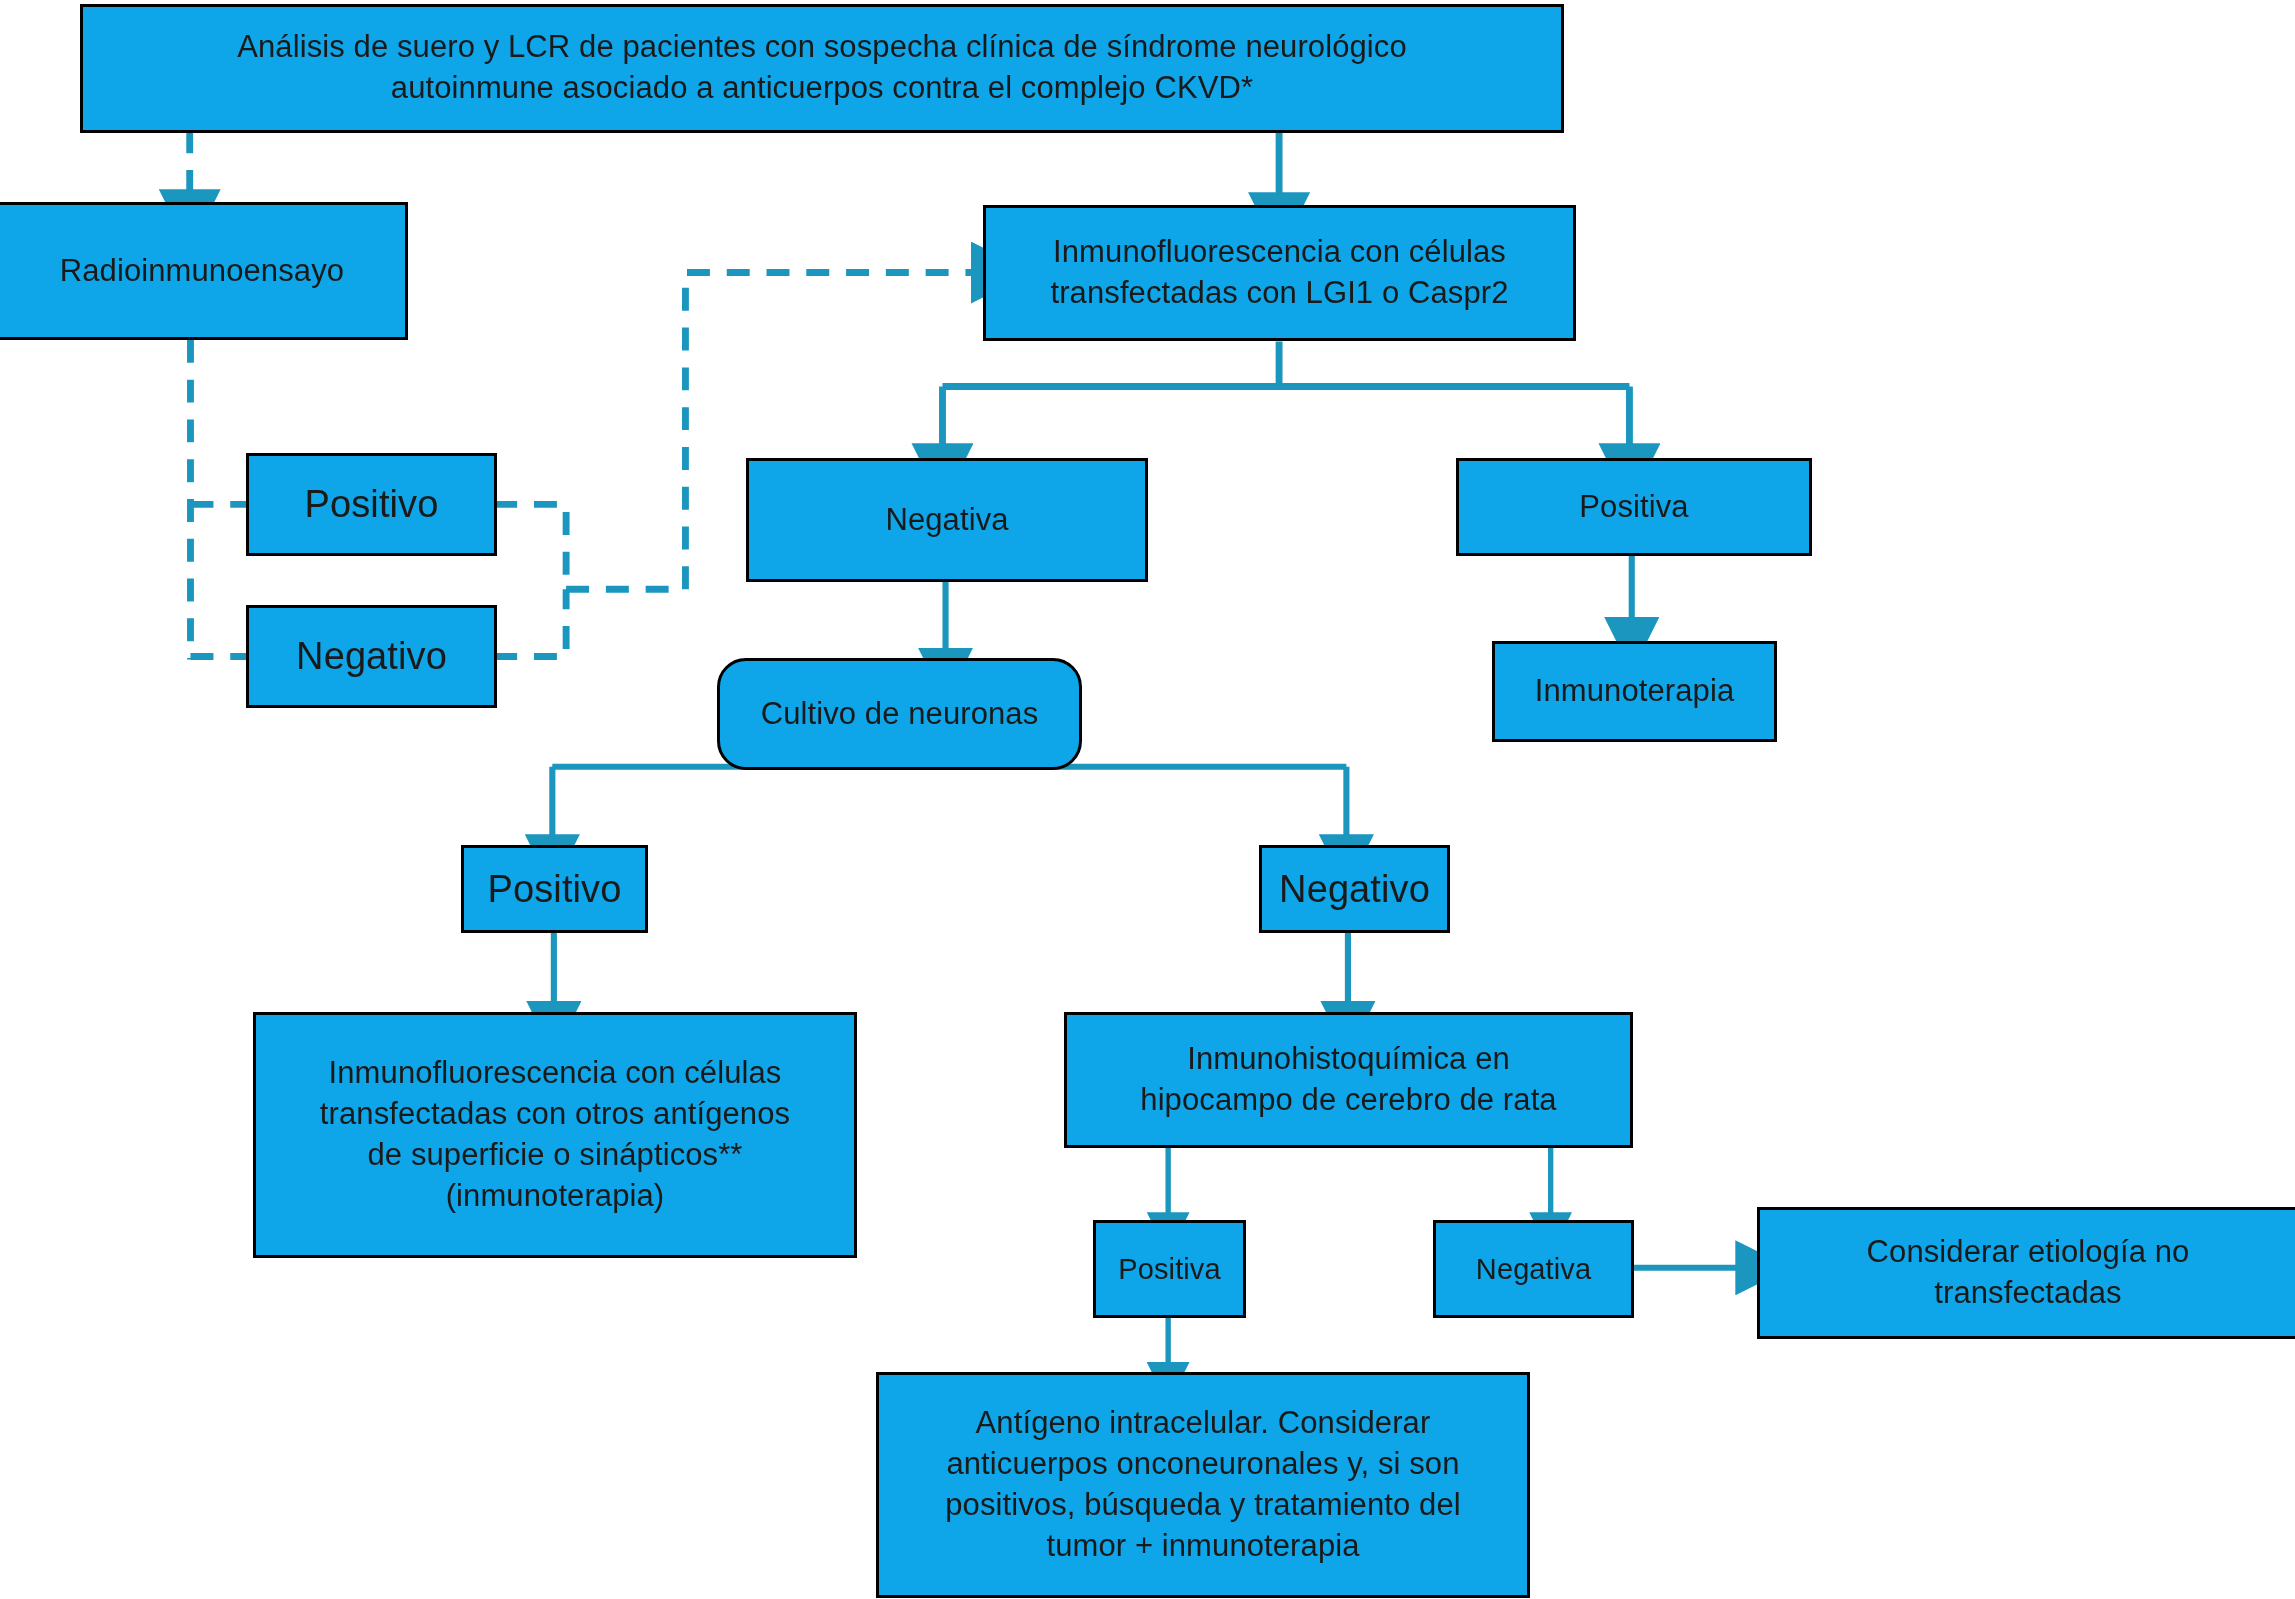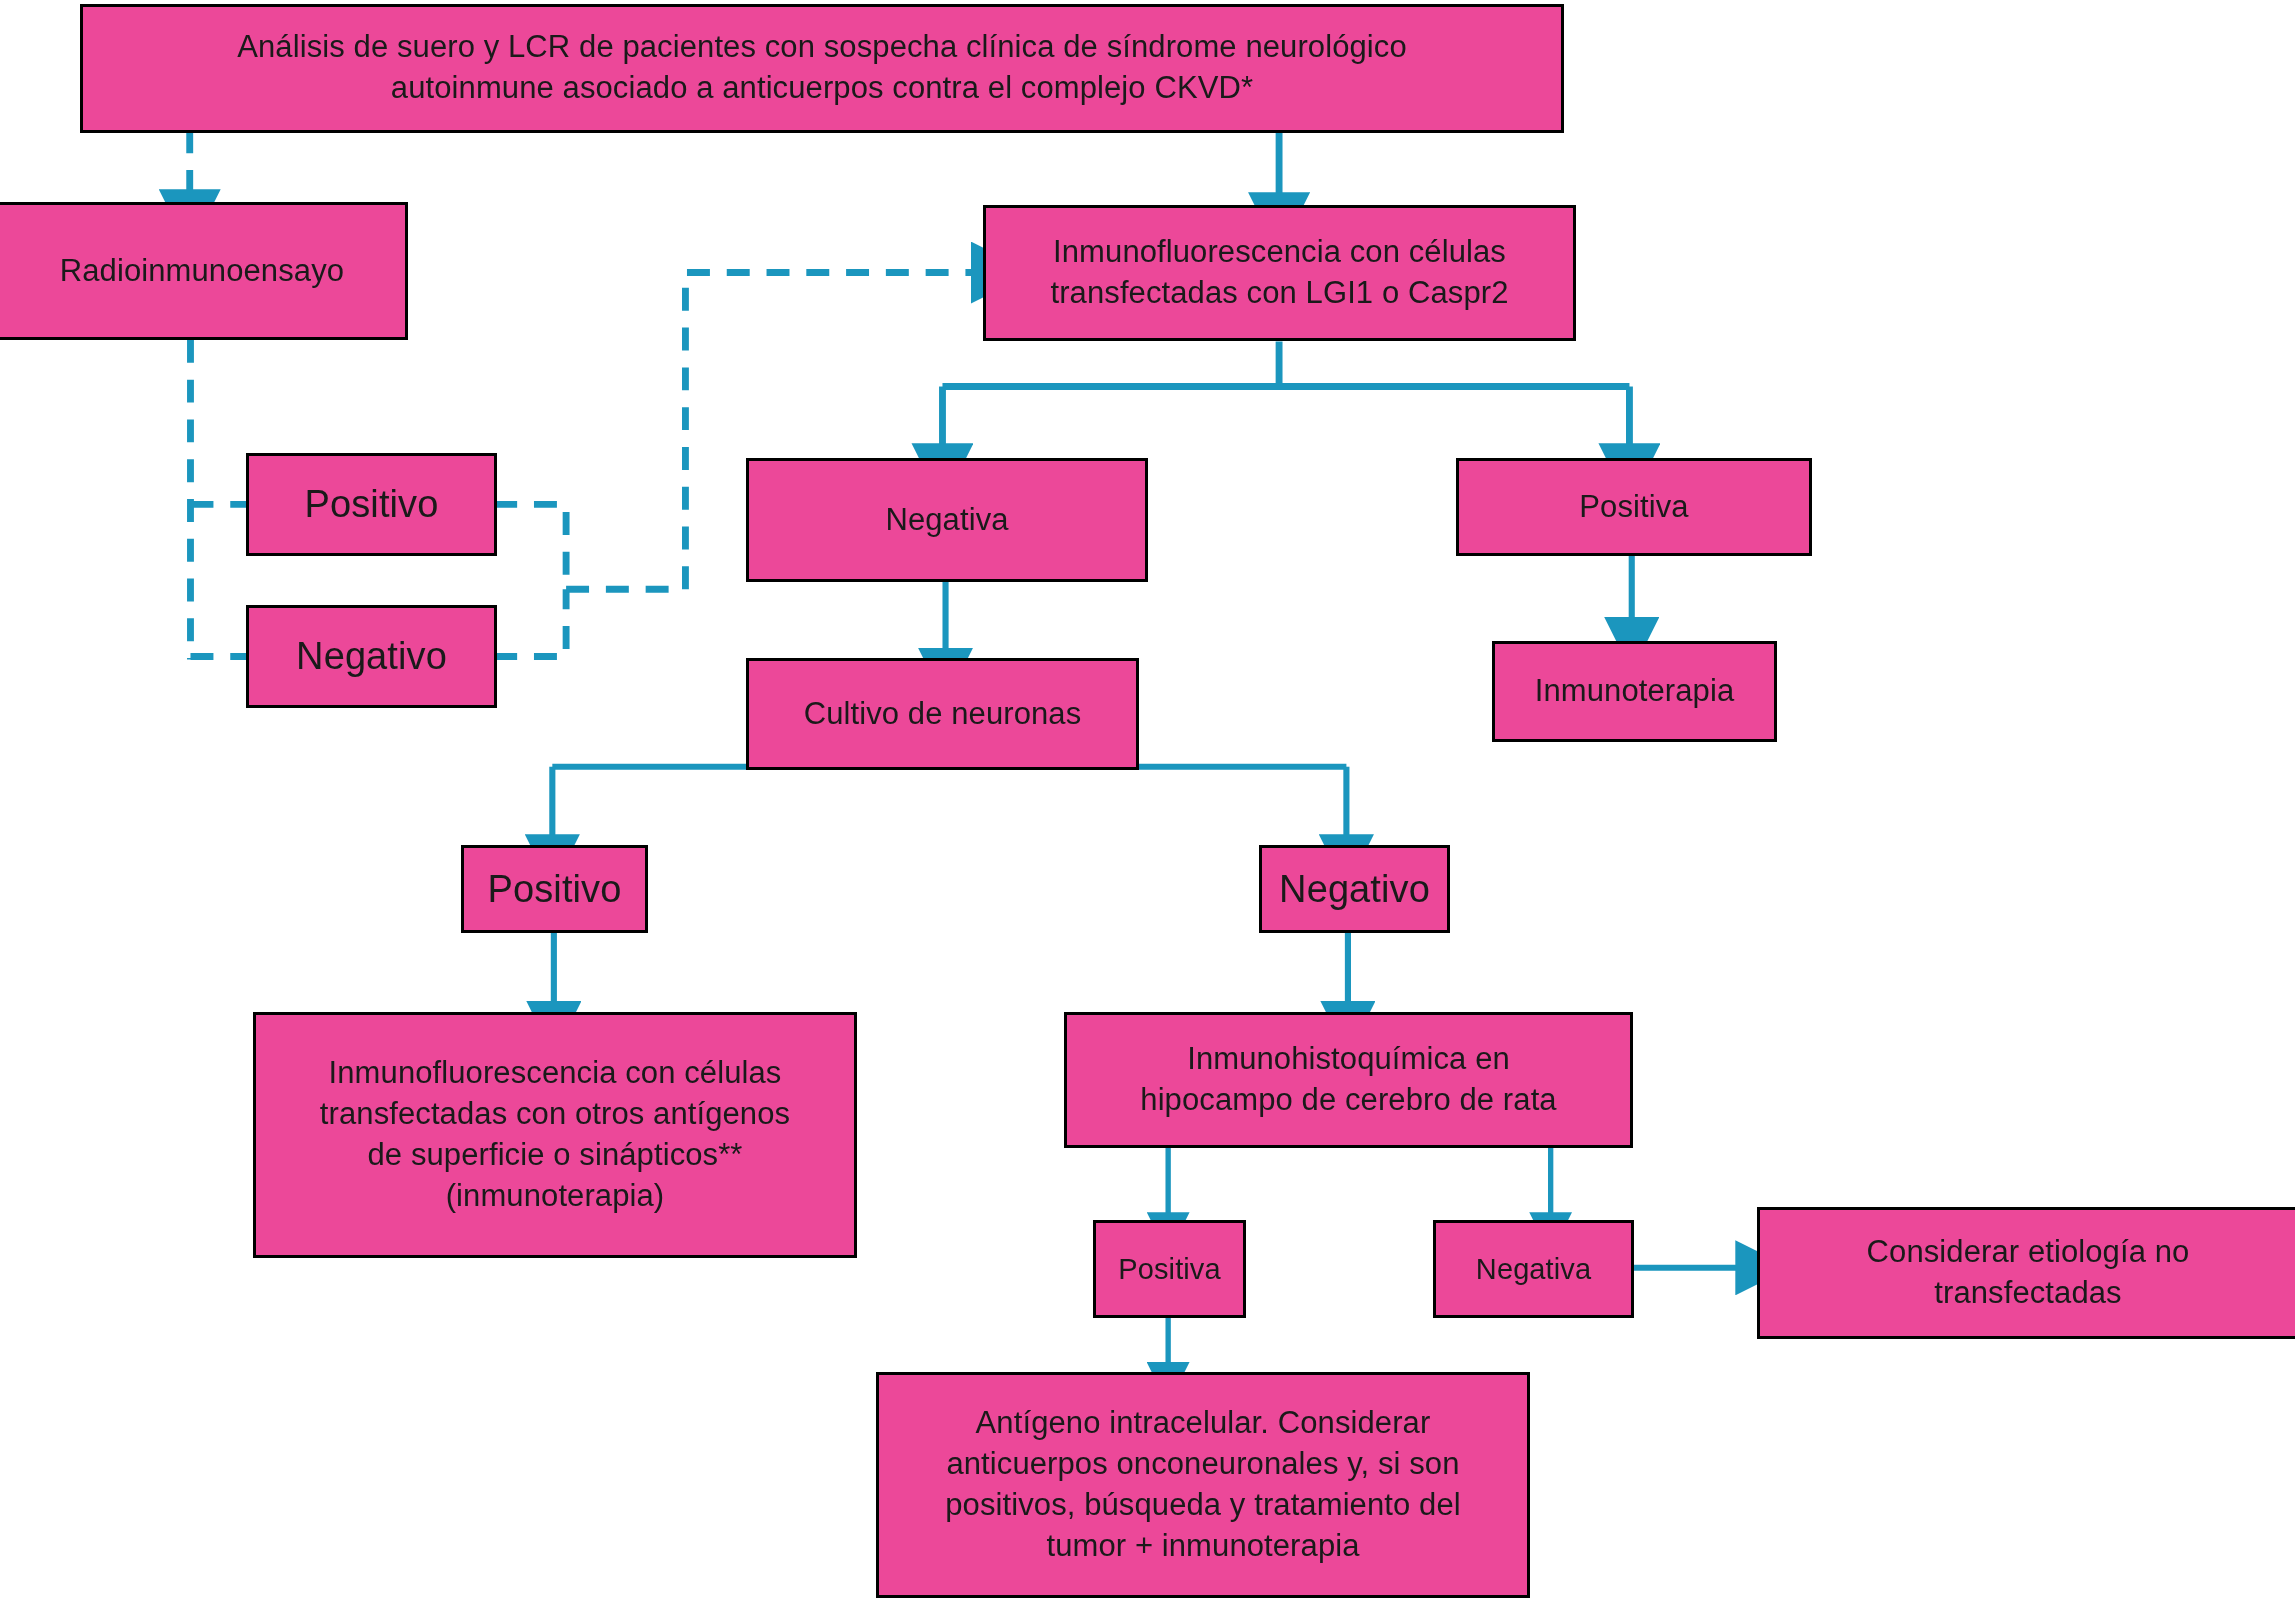--- a/index.html
+++ b/index.html
@@ -21,21 +21,21 @@
     position: absolute;
     top: 0;
     left: 0;
     width: 2295px;
     height: 1600px;
   }
   .node-box {
     position: absolute;
     box-sizing: border-box;
     border: 3.8px solid #000000;
-    background: #ec4899;
+    background: #0ea5e9;
     display: flex;
     align-items: center;
     justify-content: center;
     text-align: center;
   }
   .node-label {
     display: block;
     color: #1a1a1a;
     font-size: 38px;
     line-height: 1.32;
@@ -132,21 +132,21 @@
   </div>
 
   <div class="node-box" style="left:746px; top:458px; width:402px; height:124px;">
     <span class="node-label big">Negativa</span>
   </div>
 
   <div class="node-box" style="left:1456px; top:458px; width:356px; height:98px;">
     <span class="node-label big">Positiva</span>
   </div>
 
-  <div class="node-box" style="left:746px; top:658px; width:393px; height:112px;">
+  <div class="node-box" style="left:717px; top:658px; width:365px; height:112px;border-radius:29px;">
     <span class="node-label big">Cultivo de neuronas</span>
   </div>
 
   <div class="node-box" style="left:1492px; top:641px; width:285px; height:101px;">
     <span class="node-label big">Inmunoterapia</span>
   </div>
 
   <div class="node-box" style="left:461px; top:845px; width:187px; height:88px;">
     <span class="node-label">Positivo</span>
   </div>

